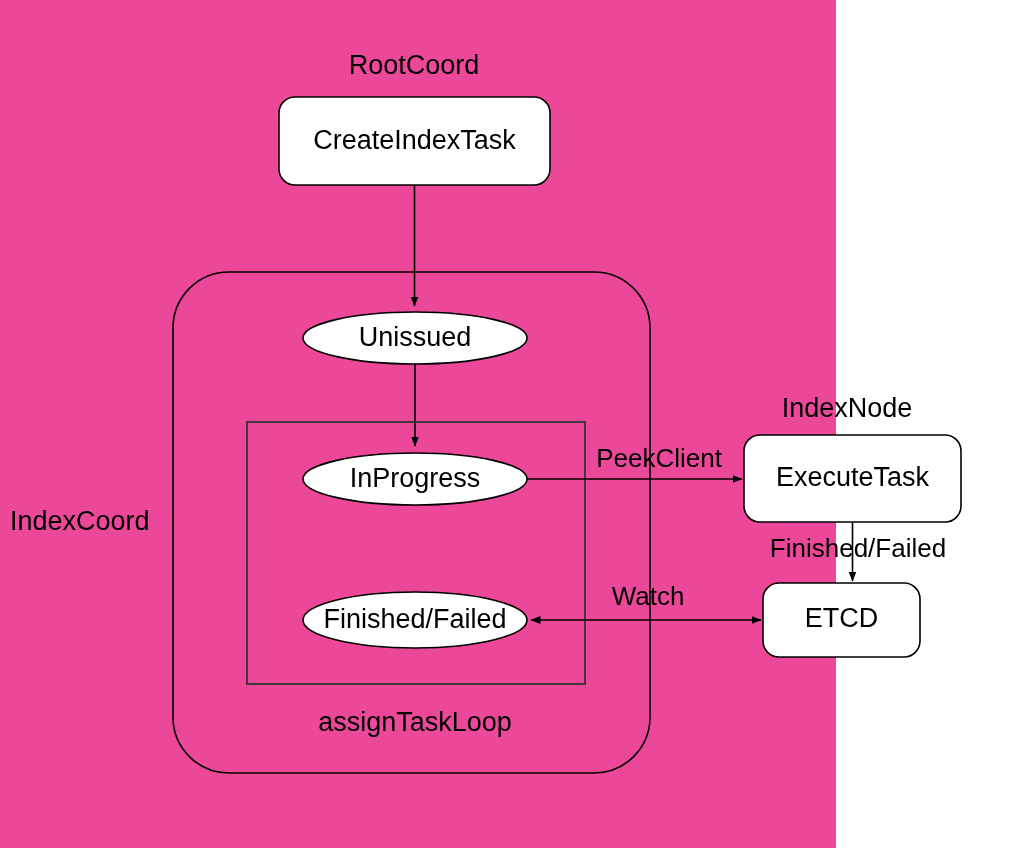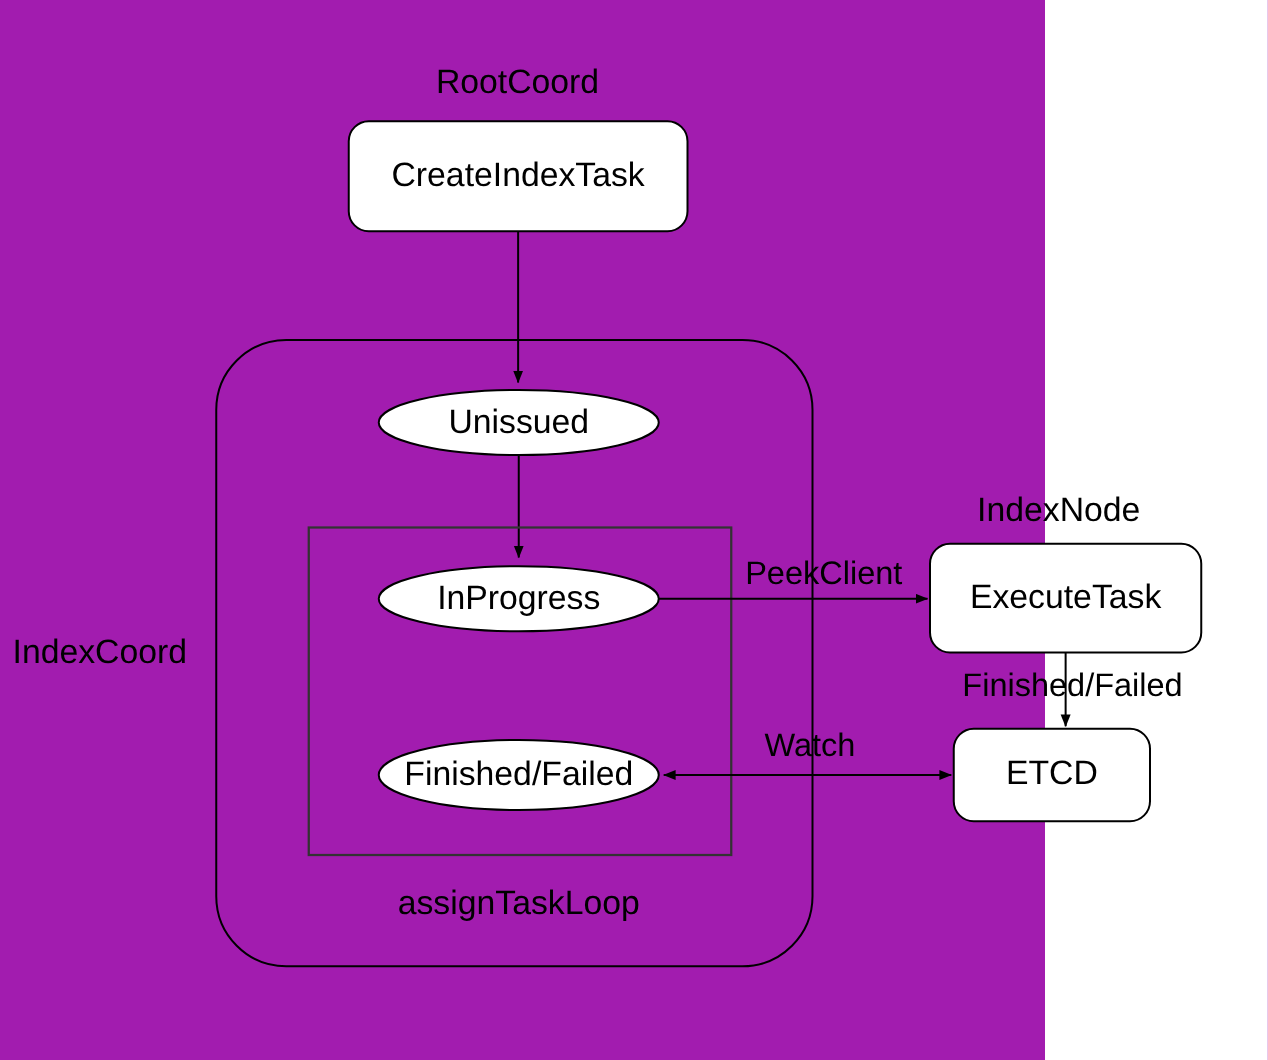--- a/index.html
+++ b/index.html
@@ -11,21 +11,21 @@
   body {
     width: 1014px;
     height: 848px;
     overflow: hidden;
     font-family: "Liberation Sans", sans-serif;
   }
   #diagram-root {
     position: relative;
     width: 836px;
     height: 848px;
-    background: #a21caf;
+    background: #ec4899;
   }
   svg#diagram-svg {
     display: block;
     width: 1014px;
     height: 848px;
   }
   .shape-stroke {
     fill: #ffffff;
     stroke: #000000;
     stroke-width: 1.6;

